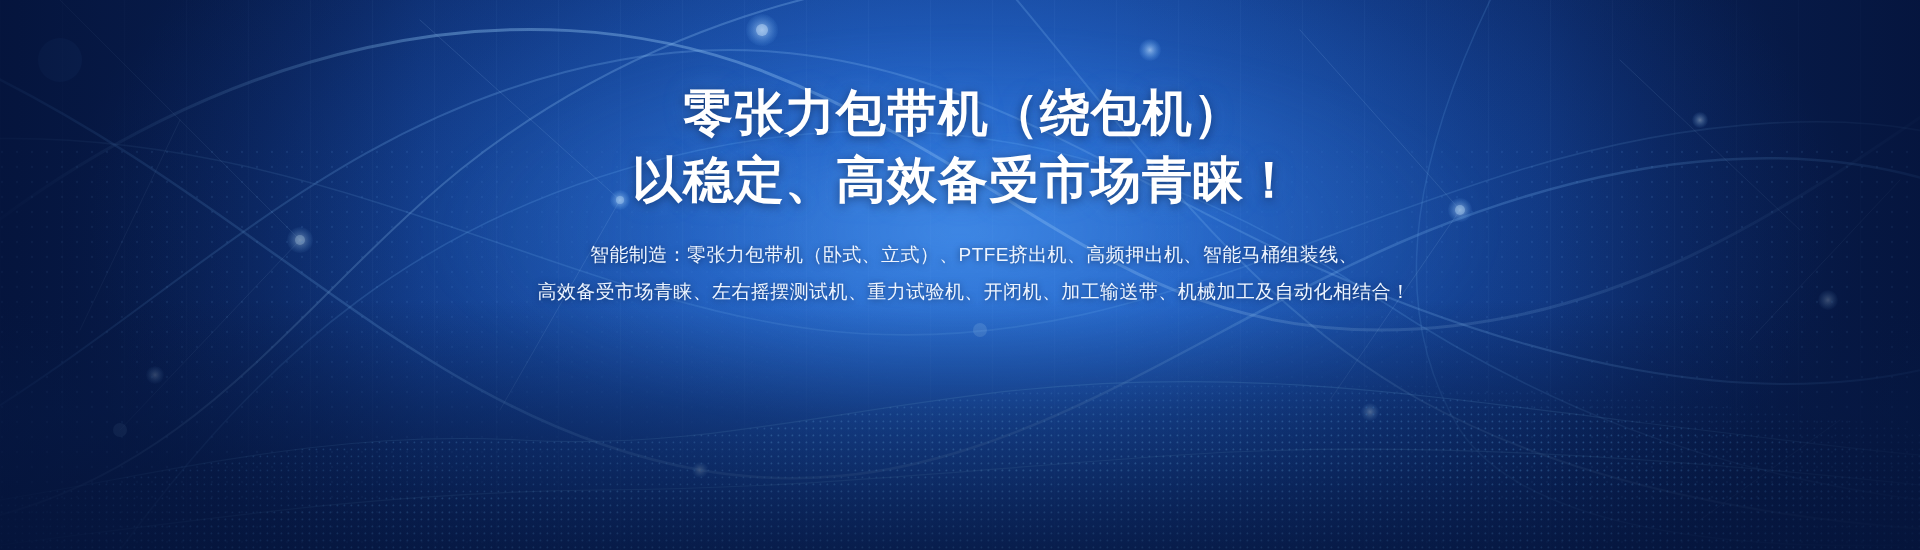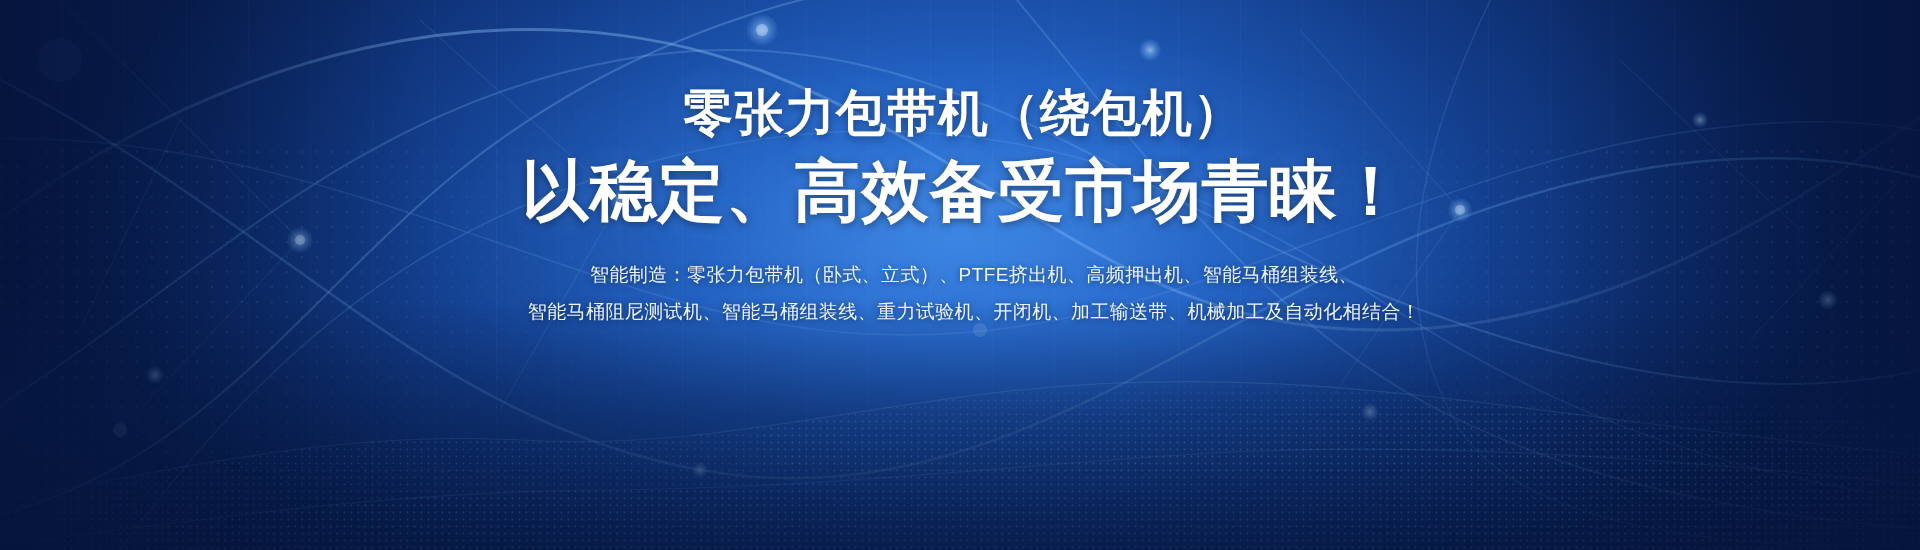--- a/index.html
+++ b/index.html
@@ -78,21 +78,21 @@
   .title-line1, .title-line2 {
     color: #ffffff;
     font-weight: bold;
     letter-spacing: 1px;
     line-height: 1.18;
     text-shadow: 0 2px 10px rgba(2,18,52,0.55), 0 0 24px rgba(110,180,255,0.28);
     white-space: nowrap;
     padding-left: 7px;
   }
   .title-line1 { font-size: 50px; }
-  .title-line2 { font-size: 67px; margin-top: 8px; }
+  .title-line2 { font-size: 50px; margin-top: 8px; }
 
   .subtitle {
     margin-top: 26px;
     color: #eef5ff;
     font-size: 19px;
     line-height: 1.95;
     letter-spacing: 0.4px;
     text-shadow: 0 1px 6px rgba(2,18,52,0.6);
     white-space: nowrap;
   }
@@ -227,17 +227,17 @@
 
   <div class="bg-vignette"></div>
   <div class="bg-bottomdark"></div>
 
   <div class="content">
     <div class="title-line1">零张力包带机（绕包机）</div>
     <div class="title-line2">以稳定、高效备受市场青睐！</div>
 
     <div class="subtitle">
       <span class="sub-line">智能制造：零张力包带机（卧式、立式）、PTFE挤出机、高频押出机、智能马桶组装线、</span>
-      <span class="sub-line">智能马桶阻尼测试机、智能马桶组装线、重力试验机、开闭机、加工输送带、机械加工及自动化相结合！</span>
+      <span class="sub-line">高效备受市场青睐、左右摇摆测试机、重力试验机、开闭机、加工输送带、机械加工及自动化相结合！</span>
     </div>
   </div>
 
 </div>
 
 </body></html>

